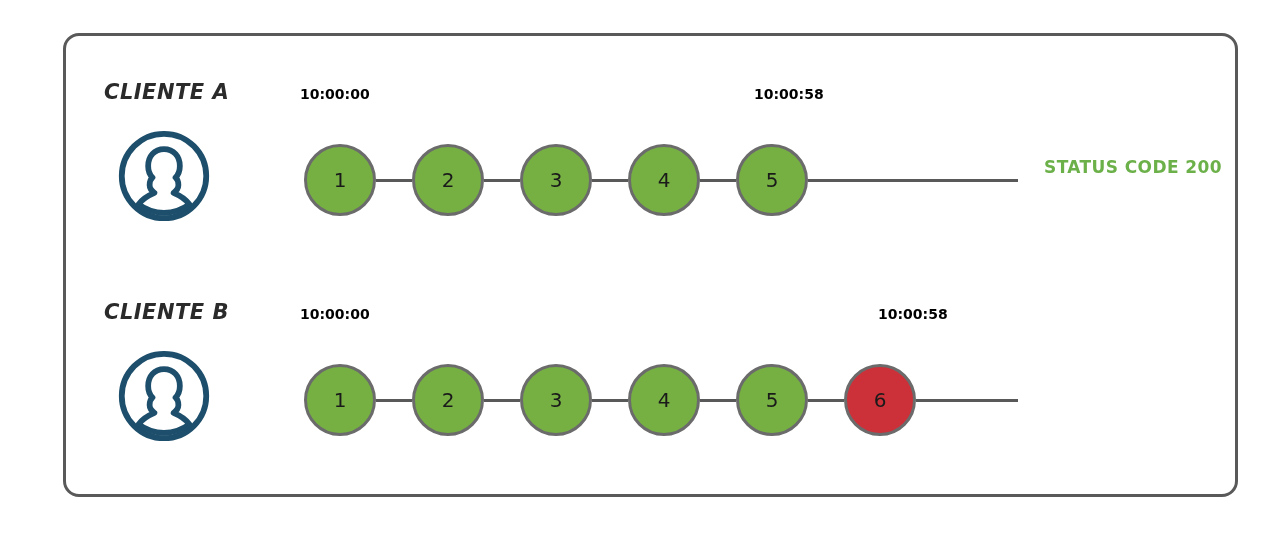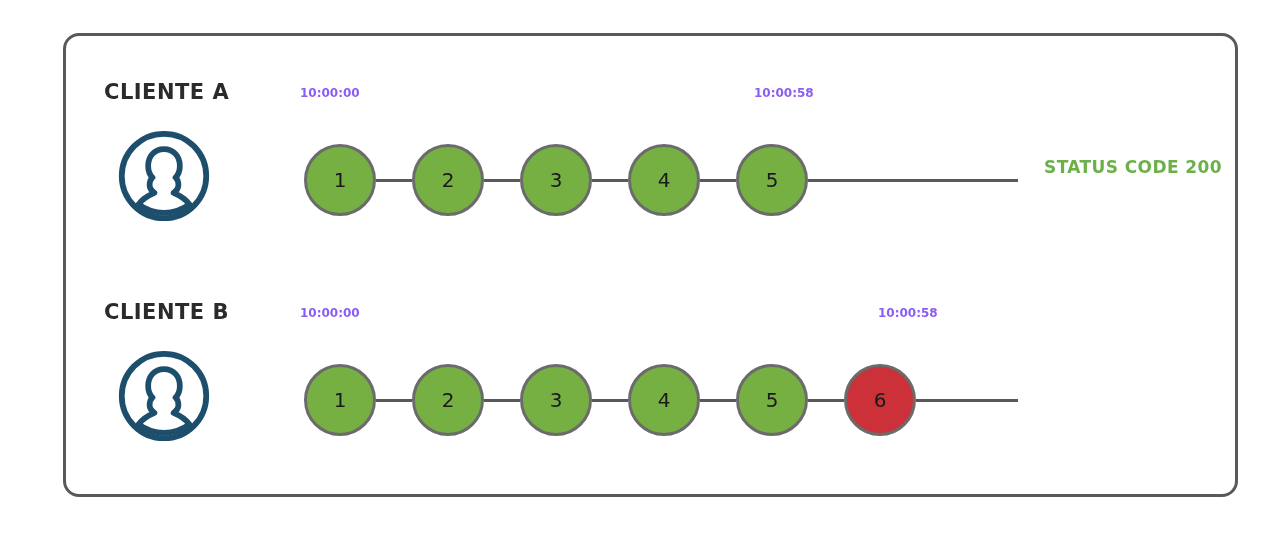--- a/index.html
+++ b/index.html
@@ -44,40 +44,41 @@
   .row-a { top: 0; }
   .row-b { top: 220px; }
 
   .client-label {
     position: absolute;
     left: 104px;
     top: 80px;
     font-family: "DejaVu Sans", sans-serif;
     font-size: 21px;
     font-weight: 600;
+    font-style: italic;
     letter-spacing: 0.5px;
     color: #2b2b2b;
     white-space: nowrap;
   }
 
   .avatar {
     position: absolute;
     left: 116px;
     top: 128px;
     width: 96px;
     height: 96px;
   }
 
   .timestamp {
     position: absolute;
     top: 86px;
     font-family: "DejaVu Sans", sans-serif;
-    font-size: 12px;
+    font-size: 14px;
     font-weight: bold;
-    color: #8b5cf6;
+    color: #000000;
     white-space: nowrap;
   }
   .ts-start { left: 300px; }
   .row-a .ts-end { left: 754px; }
   .row-b .ts-end { left: 878px; }
 
   
   .chain {
     position: absolute;
     left: 304px;

